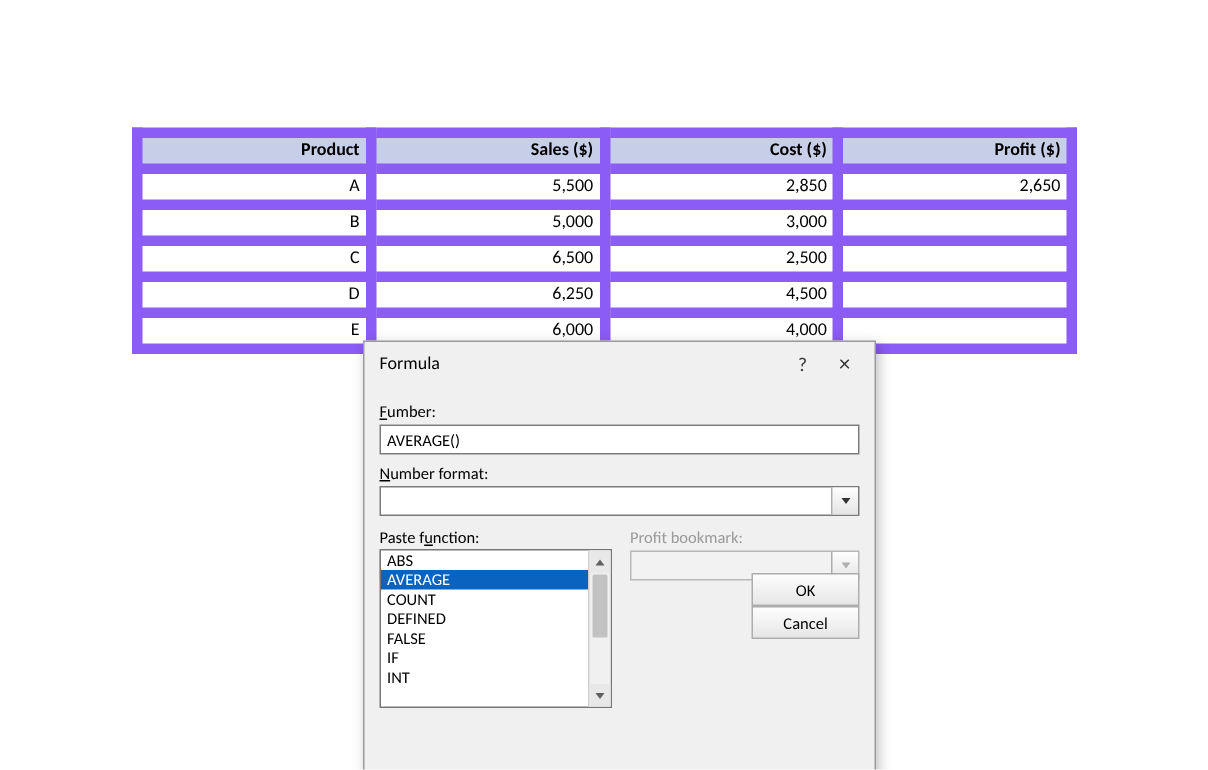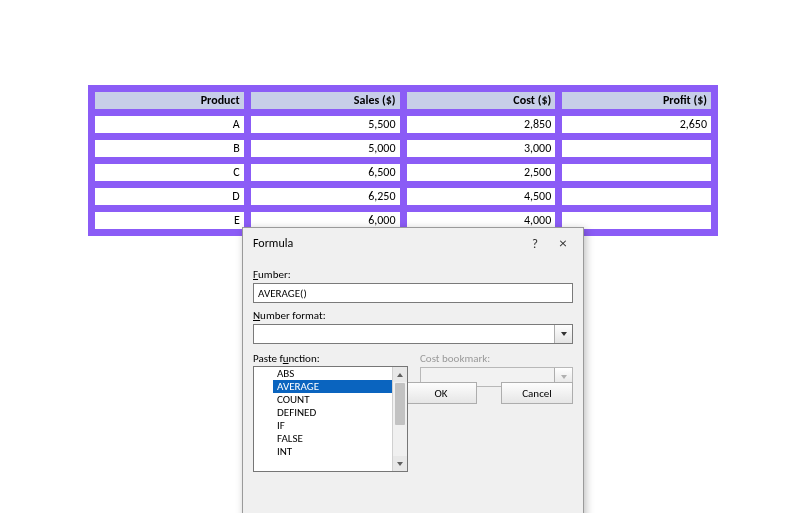--- a/index.html
+++ b/index.html
@@ -111,21 +111,20 @@
     background:#fff;
     border:1px solid #767676;
     z-index: 5;
     display:flex;
   }
   .func-list {
     flex:1;
     height: 104px;
     overflow: hidden;
     font-size: 11px;
-    margin-left: 19px;
   }
   .func-item {
     padding: 0 4px;
     line-height: 13px;
     height: 13px;
     white-space: nowrap;
   }
   .func-item.sel { background:#0a64bf; color:#fff;}
   .scrollbar {
     width: 15px;
@@ -140,21 +139,21 @@
   }
   .sb-btn.top{top:0;}
   .sb-btn.bot{bottom:0;}
   .sb-btn .up{width:0;height:0;border-left:3.5px solid transparent;border-right:3.5px solid transparent;border-bottom:4px solid #606060;}
   .sb-btn .dn{width:0;height:0;border-left:3.5px solid transparent;border-right:3.5px solid transparent;border-top:4px solid #606060;}
   .sb-thumb{position:absolute; left:2px; right:2px; top:16px; height:42px; background:#c2c2c2; border-radius:1px;}
   .btn-row{
     position:absolute;
     right:10px;
     top:154px;
-    display:flex; gap:24px;
+    display:flex; gap:0;flex-direction:column;
   }
   .btn{
     width:72px; height:22px;
     border:1px solid #adadad;
     background: linear-gradient(#fdfdfd,#e6e6e6);
     font-size:11px;
     display:flex;align-items:center;justify-content:center;
   }
   .spacer-bottom{height:130px;}
 </style>
@@ -231,37 +230,37 @@
           <div class="combo-btn selected">
               <div class="chev"></div>
             </div>
         </div>
         <div class="func-list-wrap">
           <div class="func-list">
             <div class="func-item">ABS</div>
             <div class="func-item sel">AVERAGE</div>
             <div class="func-item">COUNT</div>
             <div class="func-item">DEFINED</div>
+            <div class="func-item">FALSE</div>
             <div class="func-item">IF</div>
-            <div class="func-item">FALSE</div>
             <div class="func-item">INT</div>
           </div>
           <div class="scrollbar">
             <div class="sb-btn top">
                 <div class="up"></div>
               </div>
             <div class="sb-thumb"></div>
             <div class="sb-btn bot">
                 <div class="dn"></div>
               </div>
           </div>
         </div>
       </div>
       <div class="combo-col">
-        <label class="lbl disabled-lbl">Cost bookmark:</label>
+        <label class="lbl disabled-lbl">Profit bookmark:</label>
         <div class="combo disabled">
           <div class="combo-field"></div>
           <div class="combo-btn">
               <div class="chev"></div>
             </div>
         </div>
       </div>
     </div>
 
     <div class="btn-row">

